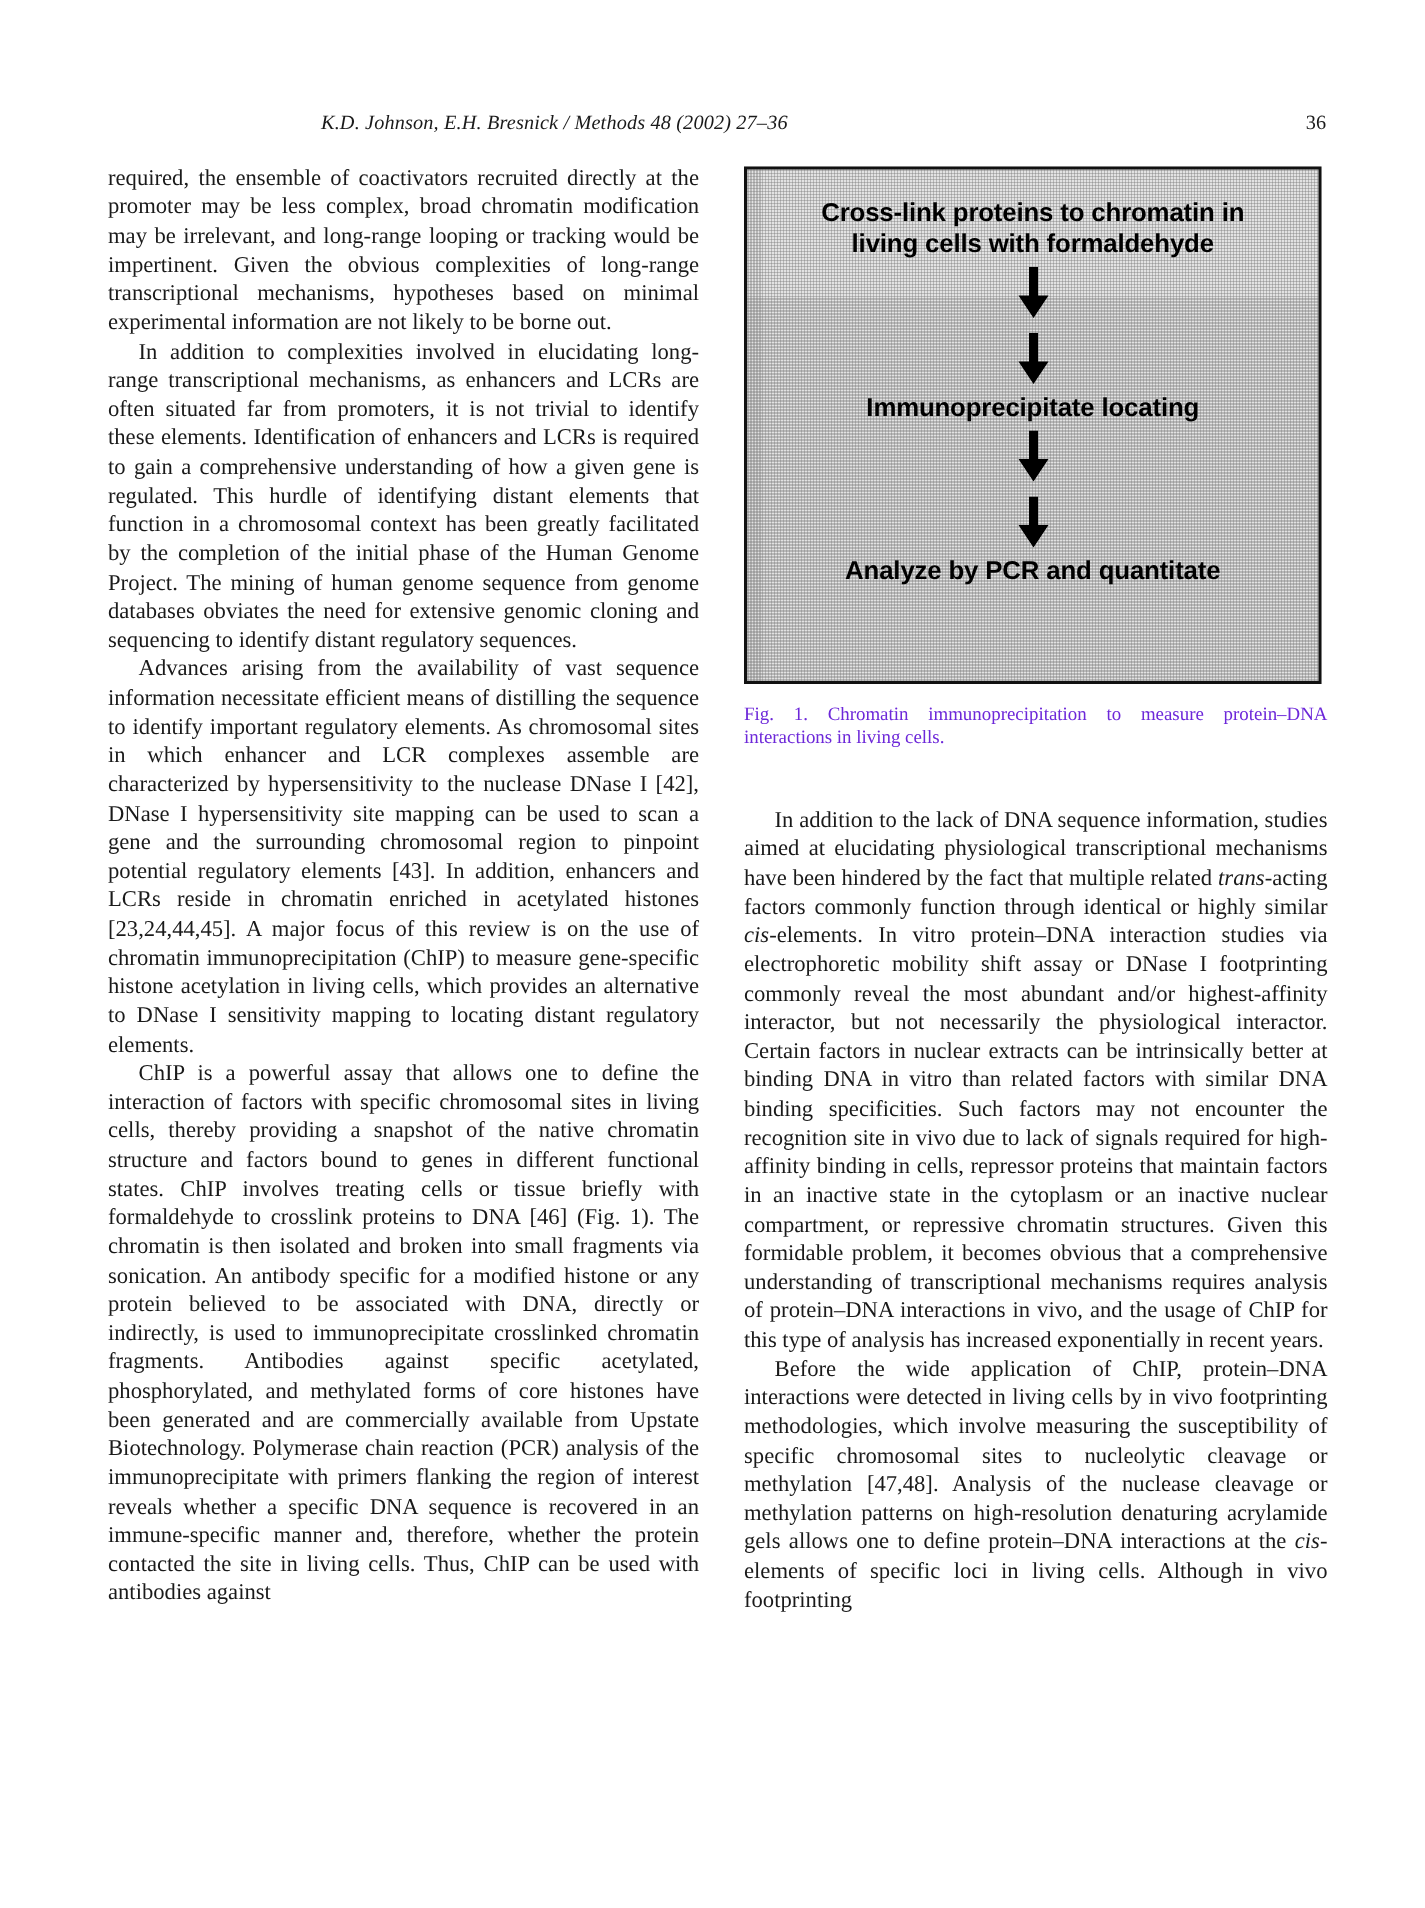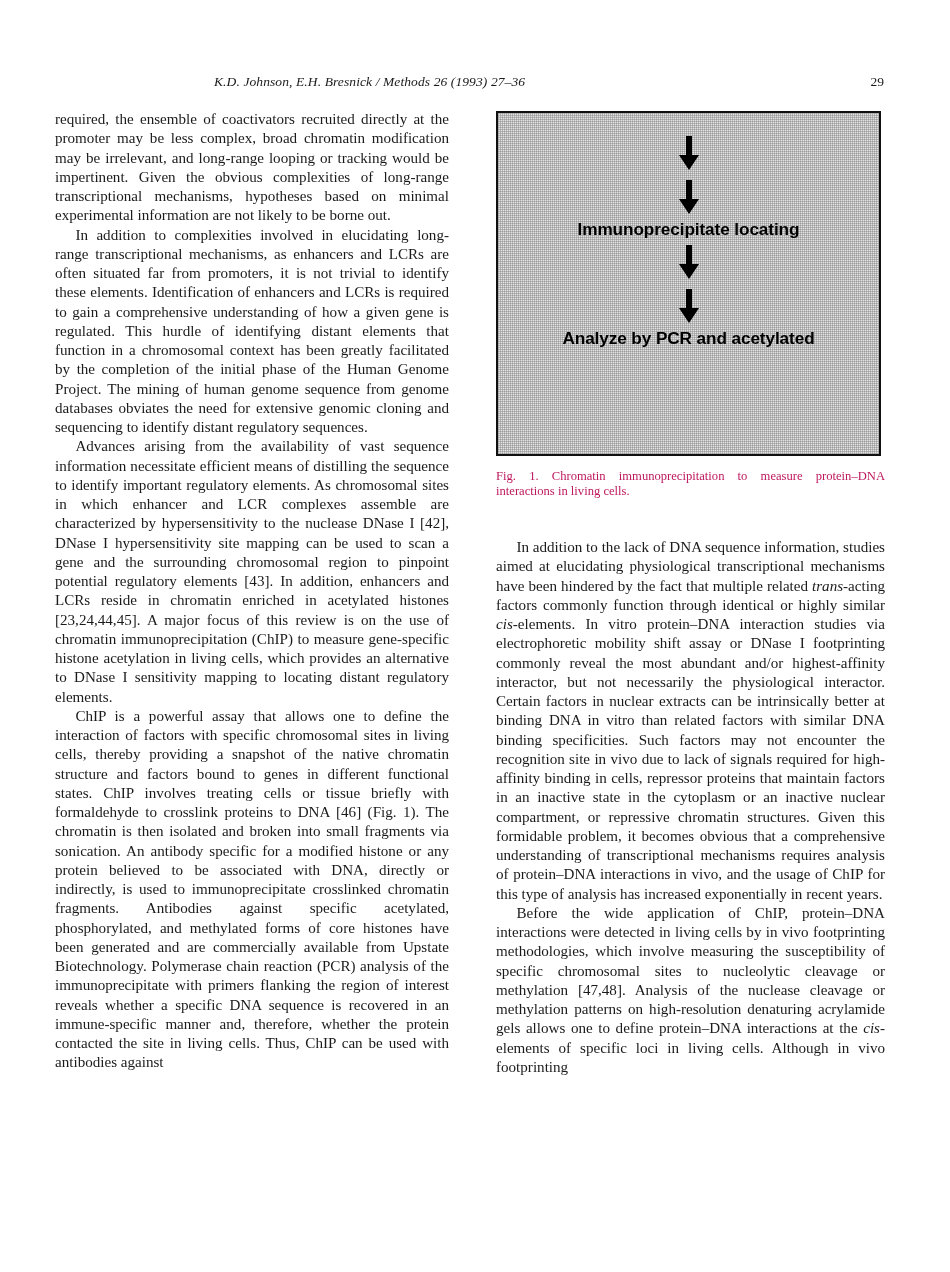--- a/index.html
+++ b/index.html
@@ -51,21 +51,21 @@
   .col {
     position: absolute;
     top: 110px;
     width: 394px;
     font-size: 15.1px;
     line-height: 19.25px;
     text-align: justify;
     text-justify: inter-word;
     hyphens: none;
   }
-  .col-left  { left: 55px; }
+  .col-left  { left: 72px; }
   .col-right { left: 496px; top: 538px; width: 389px; }
 
   .col p {
     margin: 0;
     text-indent: 1.35em;
   }
   .col p.noindent { text-indent: 0; }
 
   .col p i, .col p em { }
 
@@ -122,45 +122,47 @@
     z-index: 2;
   }
   .flow-arrow svg { display: block; }
 
   .fig-caption {
     width: 389px;
     margin-top: 13px;
     font-size: 12.6px;
     line-height: 15.4px;
     text-align: justify;
-    color: #be185d;
+    color: #6d28d9;
   }
 </style>
 </head>
 <body>
 
 <div class="page">
 
   <div class="running-head">
-    <span class="rh-cite">K.D. Johnson, E.H. Bresnick / Methods 26 (1993) 27–36</span>
-    <span class="rh-page">29</span>
+    <span class="rh-cite">K.D. Johnson, E.H. Bresnick / Methods 48 (2002) 27–36</span>
+    <span class="rh-page">36</span>
   </div>
 
   <div class="col col-left">
     <div id="left-col-body">
         <p class="noindent">required, the ensemble of coactivators recruited directly at the promoter may be less complex, broad chromatin modification may be irrelevant, and long-range looping or tracking would be impertinent. Given the obvious complexities of long-range transcriptional mechanisms, hypotheses based on minimal experimental information are not likely to be borne out.</p>
         <p>In addition to complexities involved in elucidating long-range transcriptional mechanisms, as enhancers and LCRs are often situated far from promoters, it is not trivial to identify these elements. Identification of enhancers and LCRs is required to gain a comprehensive understanding of how a given gene is regulated. This hurdle of identifying distant elements that function in a chromosomal context has been greatly facilitated by the completion of the initial phase of the Human Genome Project. The mining of human genome sequence from genome databases obviates the need for extensive genomic cloning and sequencing to identify distant regulatory sequences.</p>
         <p>Advances arising from the availability of vast sequence information necessitate efficient means of distilling the sequence to identify important regulatory elements. As chromosomal sites in which enhancer and LCR complexes assemble are characterized by hypersensitivity to the nuclease DNase I [42], DNase I hypersensitivity site mapping can be used to scan a gene and the surrounding chromosomal region to pinpoint potential regulatory elements [43]. In addition, enhancers and LCRs reside in chromatin enriched in acetylated histones [23,24,44,45]. A major focus of this review is on the use of chromatin immunoprecipitation (ChIP) to measure gene-specific histone acetylation in living cells, which provides an alternative to DNase I sensitivity mapping to locating distant regulatory elements.</p>
         <p>ChIP is a powerful assay that allows one to define the interaction of factors with specific chromosomal sites in living cells, thereby providing a snapshot of the native chromatin structure and factors bound to genes in different functional states. ChIP involves treating cells or tissue briefly with formaldehyde to crosslink proteins to DNA [46] (Fig. 1). The chromatin is then isolated and broken into small fragments via sonication. An antibody specific for a modified histone or any protein believed to be associated with DNA, directly or indirectly, is used to immunoprecipitate crosslinked chromatin fragments. Antibodies against specific acetylated, phosphorylated, and methylated forms of core histones have been generated and are commercially available from Upstate Biotechnology. Polymerase chain reaction (PCR) analysis of the immunoprecipitate with primers flanking the region of interest reveals whether a specific DNA sequence is recovered in an immune-specific manner and, therefore, whether the protein contacted the site in living cells. Thus, ChIP can be used with antibodies against</p>
       </div>
   </div>
 
   <div class="figure-wrap">
     <div class="figure-box">
       <div id="flowchart-body" style="display:flex;flex-direction:column;align-items:center;width:100%;">
+          <div class="flow-step">Cross-link proteins to chromatin in
+living cells with formaldehyde</div>
           <div class="flow-arrow">
             <svg width="26" height="34" viewBox="0 0 26 34" xmlns="http://www.w3.org/2000/svg">
               <polygon points="10,0 16,0 16,19 23,19 13,34 3,19 10,19" fill="#000000"></polygon>
             </svg>
           </div>
           <div class="flow-arrow">
             <svg width="26" height="34" viewBox="0 0 26 34" xmlns="http://www.w3.org/2000/svg">
               <polygon points="10,0 16,0 16,19 23,19 13,34 3,19 10,19" fill="#000000"></polygon>
             </svg>
           </div>
@@ -168,21 +170,21 @@
           <div class="flow-arrow">
             <svg width="26" height="34" viewBox="0 0 26 34" xmlns="http://www.w3.org/2000/svg">
               <polygon points="10,0 16,0 16,19 23,19 13,34 3,19 10,19" fill="#000000"></polygon>
             </svg>
           </div>
           <div class="flow-arrow">
             <svg width="26" height="34" viewBox="0 0 26 34" xmlns="http://www.w3.org/2000/svg">
               <polygon points="10,0 16,0 16,19 23,19 13,34 3,19 10,19" fill="#000000"></polygon>
             </svg>
           </div>
-          <div class="flow-step">Analyze by PCR and acetylated</div>
+          <div class="flow-step">Analyze by PCR and quantitate</div>
         </div>
     </div>
     <div class="fig-caption">Fig. 1. Chromatin immunoprecipitation to measure protein–DNA interactions in living cells.</div>
   </div>
 
   <div class="col col-right">
     <div id="right-col-body">
         <p>In addition to the lack of DNA sequence information, studies aimed at elucidating physiological transcriptional mechanisms have been hindered by the fact that multiple related <i>trans</i>-acting factors commonly function through identical or highly similar <i>cis</i>-elements. In vitro protein–DNA interaction studies via electrophoretic mobility shift assay or DNase I footprinting commonly reveal the most abundant and/or highest-affinity interactor, but not necessarily the physiological interactor. Certain factors in nuclear extracts can be intrinsically better at binding DNA in vitro than related factors with similar DNA binding specificities. Such factors may not encounter the recognition site in vivo due to lack of signals required for high-affinity binding in cells, repressor proteins that maintain factors in an inactive state in the cytoplasm or an inactive nuclear compartment, or repressive chromatin structures. Given this formidable problem, it becomes obvious that a comprehensive understanding of transcriptional mechanisms requires analysis of protein–DNA interactions in vivo, and the usage of ChIP for this type of analysis has increased exponentially in recent years.</p>
         <p>Before the wide application of ChIP, protein–DNA interactions were detected in living cells by in vivo footprinting methodologies, which involve measuring the susceptibility of specific chromosomal sites to nucleolytic cleavage or methylation [47,48]. Analysis of the nuclease cleavage or methylation patterns on high-resolution denaturing acrylamide gels allows one to define protein–DNA interactions at the <i>cis</i>-elements of specific loci in living cells. Although in vivo footprinting</p>
       </div>

